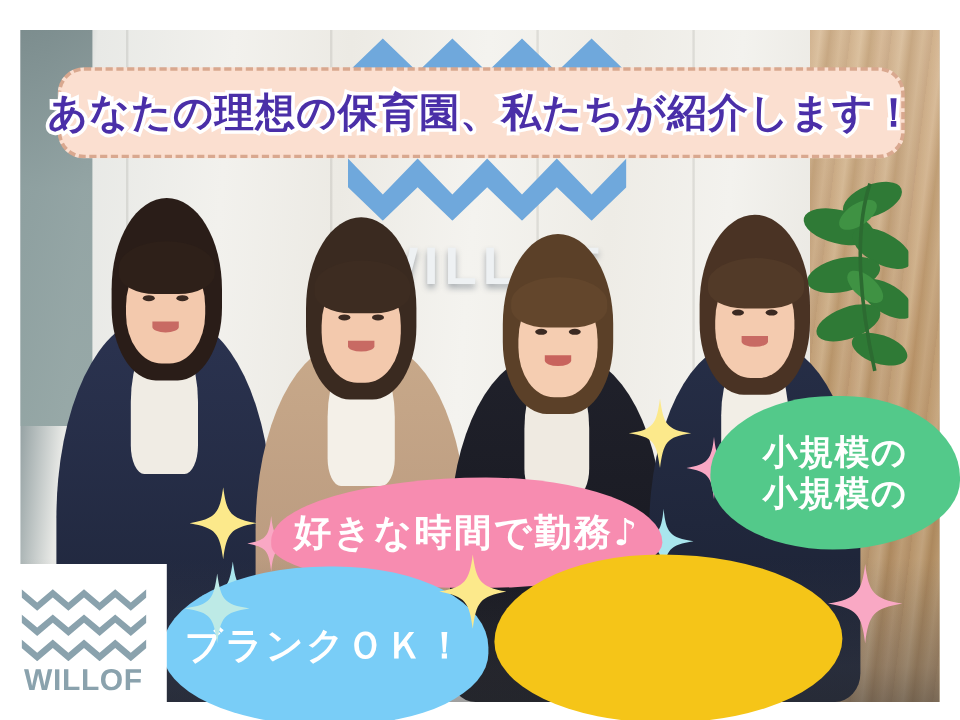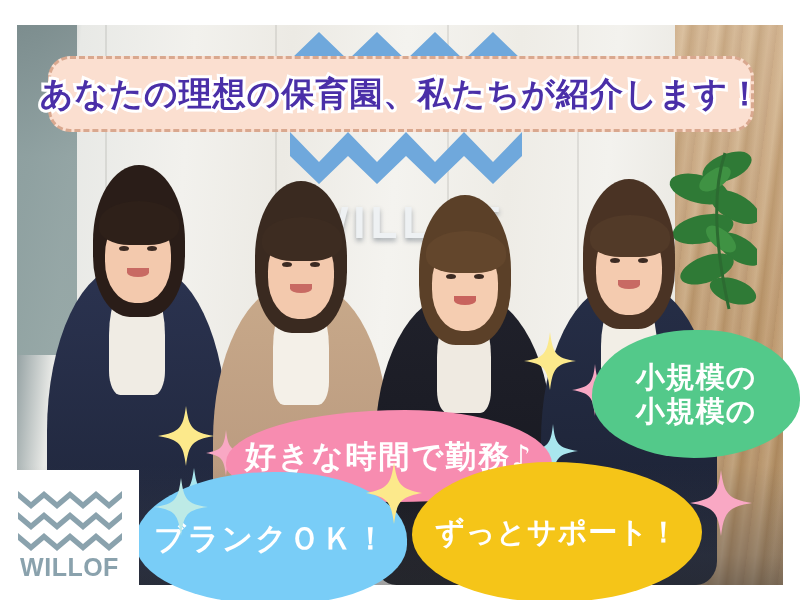--- a/index.html
+++ b/index.html
@@ -57,21 +57,21 @@
     background:#fbdfd0;border:3px dashed #d9a88f;border-radius:22px;box-sizing:border-box;
     display:flex;align-items:center;justify-content:center;font-family:Liberation Serif, serif;}
   .banner-text{font-size:33px;font-weight:700;color:#4a2fa8;letter-spacing:1px;white-space:nowrap;
     -webkit-text-stroke:6px #ffffff;paint-order:stroke fill;}
 
   
   .bub{position:absolute;display:flex;flex-direction:column;align-items:center;justify-content:center;
        color:#fff;font-weight:700;text-align:center;line-height:1.18;}
   .bub span{display:block;}
 
-  .bub-pink{left:226px;top:410px;width:326px;height:92px;background:#f78cb0;
+  .bub-pink{left:226px;top:398px;width:326px;height:92px;background:#f78cb0;
     border-radius:56% 46% 48% 52%/58% 60% 42% 40%;font-size:31px;letter-spacing:2px;}
   .bub-green{left:592px;top:330px;width:208px;height:128px;background:#53c98a;
     border-radius:50% 48% 52% 50%/52% 54% 46% 48%;font-size:29px;letter-spacing:1px;}
   .bub-blue{left:135px;top:472px;width:272px;height:132px;background:#79cdf7;
     border-radius:52% 48% 46% 50%/54% 52% 46% 48%;font-size:31px;letter-spacing:2px;}
   .bub-yellow{left:412px;top:462px;width:290px;height:140px;background:#f5c518;
     border-radius:48% 52% 50% 48%/52% 50% 50% 48%;font-size:29px;letter-spacing:1px;}
 
   
   .spk{position:absolute;}
@@ -254,21 +254,20 @@
     <svg viewBox="0 0 54 58">
         <path d="M27,0 C30,21 32,26 54,29 C32,32 30,37 27,58 C24,37 22,32 0,29 C22,26 24,21 27,0 Z" fill="#BDEAE6"></path>
       </svg>
   </div>
 
   <div class="bub bub-blue">
     <span>ブランクＯＫ！</span>
   </div>
 
   <div class="bub bub-yellow">
-    <span>ずっとサポート！</span>
   </div>
 
   <div class="spk" style="left:366px;top:462px;width:56px;height:62px;z-index:6;">
     <svg viewBox="0 0 56 62">
         <path d="M28,0 C31,22 34,27 56,31 C34,35 31,40 28,62 C25,40 22,35 0,31 C22,27 25,22 28,0 Z" fill="#FCE98B"></path>
       </svg>
   </div>
 
   <div class="banner">
     <div class="banner-text">あなたの理想の保育園、私たちが紹介します！</div>

